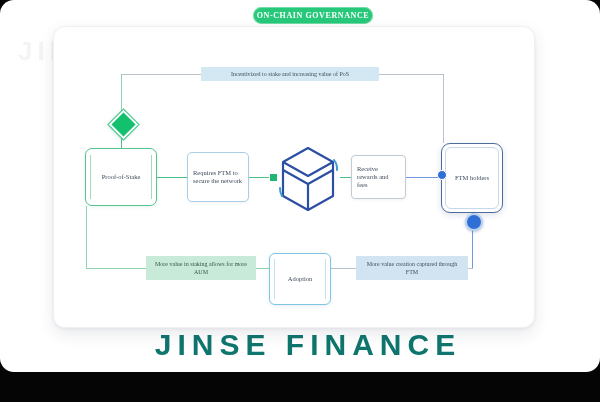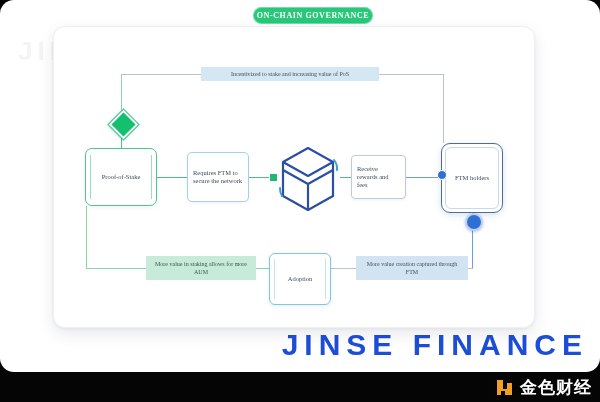--- a/index.html
+++ b/index.html
@@ -32,26 +32,26 @@
     border-radius: 14px;
     overflow: hidden;
   }
 
   
   .bg-watermark {
     position: absolute;
     left: 28px;
     bottom: 10px;
     width: 560px;
-    text-align: right;
+    text-align: center;
     font-family: "Liberation Sans", sans-serif;
     font-size: 30px;
     letter-spacing: 6px;
     font-weight: 700;
-    color: #1d4ed8;
+    color: #0f766e;
     user-select: none;
     white-space: nowrap;
   }
   .bg-watermark-2 {
     position: absolute;
     left: 18px;
     top: 36px;
     font-family: "Liberation Sans", sans-serif;
     font-size: 26px;
     letter-spacing: 5px;
@@ -412,22 +412,14 @@
           <line x1="32" y1="40" x2="32" y2="66" stroke="#2b4fa3" stroke-width="2.2" stroke-linecap="round"></line>
 
           <path d="M 58 16 A 14 14 0 0 1 61 26" fill="none" stroke="#3e9bd6" stroke-width="2" stroke-linecap="round"></path>
           <path d="M 6 52 A 14 14 0 0 1 4 44" fill="none" stroke="#3e9bd6" stroke-width="2" stroke-linecap="round"></path>
         </svg>
       </div>
 
     </div>
   </div>
 
-  <div class="brand">
-    <div class="brand-mark">
-      <svg viewBox="0 0 19 19" width="19" height="19" xmlns="http://www.w3.org/2000/svg">
-        <path d="M2 2 L8 2 L8 11 L12 11 L12 5 L17 5 L17 17 L10 17 L10 13 L6 13 L6 17 L2 17 Z" fill="#f0a020"></path>
-      </svg>
-    </div>
-    <div class="brand-text">金色财经</div>
-  </div>
 
 </div>
 
 </body></html>

